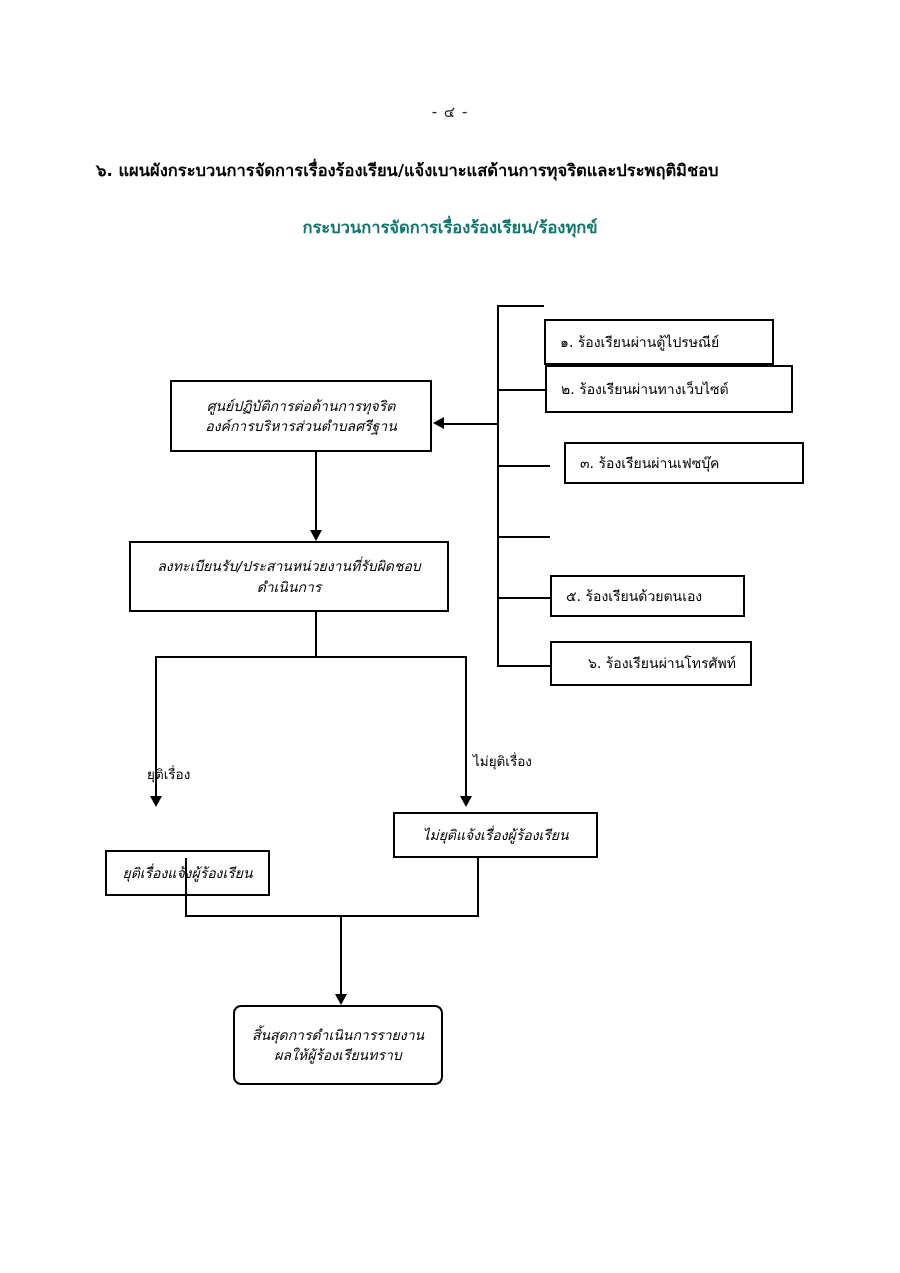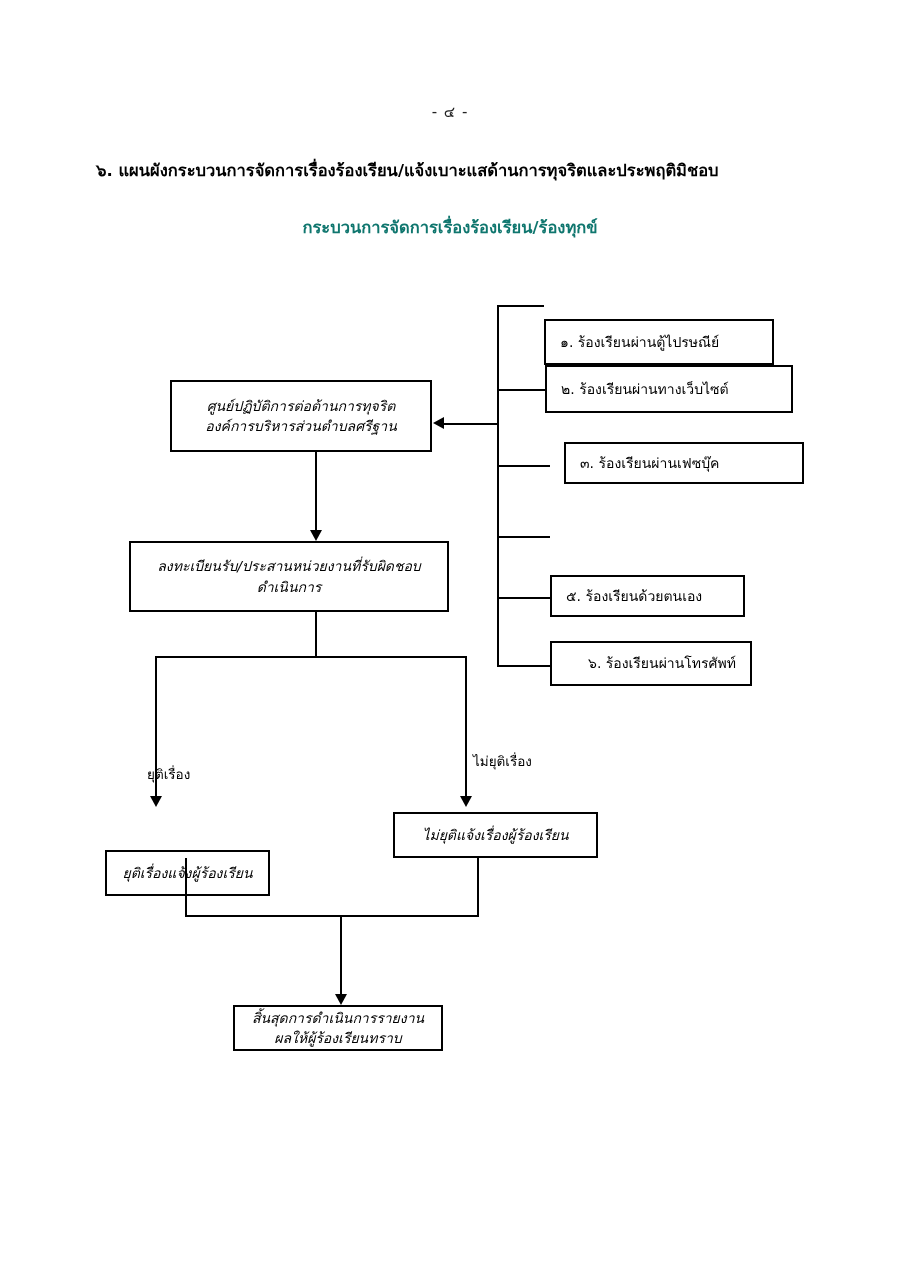--- a/index.html
+++ b/index.html
@@ -179,18 +179,18 @@
   <div class="node center-text" style="left:393px; top:812px; width:205px; height:46px;">
     <span class="node-label">ไม่ยุติแจ้งเรื่องผู้ร้องเรียน</span>
   </div>
 
   <div class="line-v" style="left:185px; top:858px; height:57px;"></div>
   <div class="line-v" style="left:477px; top:858px; height:57px;"></div>
   <div class="line-h" style="left:185px; top:915px; width:294px;"></div>
   <div class="line-v" style="left:340px; top:915px; height:79px;"></div>
   <div class="arrow-down" style="left:335px; top:994px;"></div>
 
-  <div class="node center-text" style="left:233px; top:1005px; width:210px; height:46px;">
+  <div class="node center-text" style="left:233px; top:1005px; width:210px; height:80px;border-radius:8px;">
     <span class="node-label">สิ้นสุดการดำเนินการรายงาน
 ผลให้ผู้ร้องเรียนทราบ</span>
   </div>
 
 </div>
 
 </body></html>

